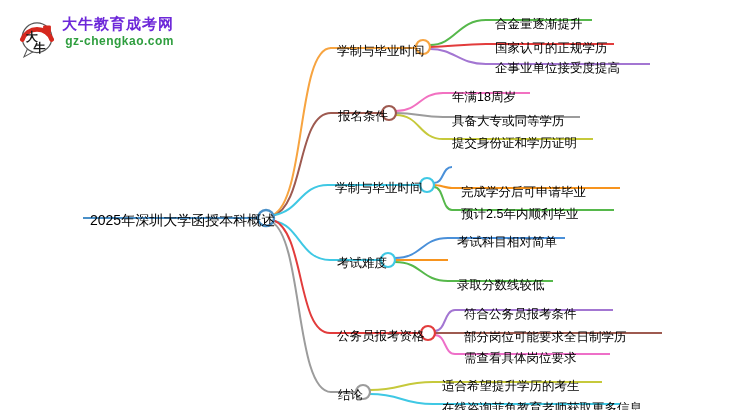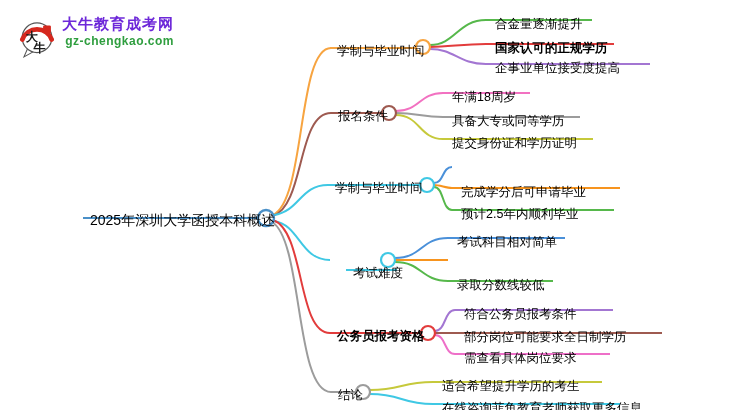--- a/index.html
+++ b/index.html
@@ -13,21 +13,21 @@
     border-bottom:2px solid #999;box-sizing:border-box;
     padding:16px 2px 3px 7px;
   }
   .node-center{font-size:14px;line-height:19px;height:24px;border-bottom-width:2.5px;}
   .node-branch{font-size:12.5px;line-height:17px;height:22px;}
   .node-child{font-size:12.5px;line-height:16px;height:21px;padding-left:9px;}
   .u-cblue{border-color:#4a90c8;}
   .u-orange{border-color:#f7a440;}
   .u-brown{border-color:#9e5a50;}
   .u-cyan{border-color:#3fc8e4;}
-  .u-red{border-color:#e23c3c;font-weight:bold;}
+  .u-red{border-color:#e23c3c;}
   .u-gray{border-color:#9c9c9c;}
   .u-green{border-color:#56b84b;}
   .u-purple{border-color:#a376d2;}
   .u-pink{border-color:#f271c1;}
   .u-olive{border-color:#c6c93b;}
   .u-blue{border-color:#4a90d9;}
   .u-orange2{border-color:#f7941e;}
   .u-magenta{border-color:#ee6fc8;}
   #logo{position:absolute;left:17px;top:14px;display:flex;align-items:flex-start;}
   #logo-text{margin-left:5px;}
@@ -118,21 +118,21 @@
 
   <div class="node node-branch u-brown" style="left:331px;top:92px;width:51px;">报名条件</div>
   <div class="node node-child u-pink" style="left:443px;top:73px;width:87px;">年满18周岁</div>
   <div class="node node-child u-gray" style="left:443px;top:97px;width:137px;">具备大专或同等学历</div>
   <div class="node node-child u-olive" style="left:443px;top:119px;width:150px;">提交身份证和学历证明</div>
 
   <div class="node node-branch u-cyan" style="left:328px;top:164px;width:92px;">学制与毕业时间</div>
   <div class="node node-child u-orange2" style="left:452px;top:168px;width:168px;">完成学分后可申请毕业</div>
   <div class="node node-child u-green" style="left:452px;top:190px;width:162px;">预计2.5年内顺利毕业</div>
 
-  <div class="node node-branch u-cyan" style="left:346px;top:239px;width:51px;margin-top:10px;">考试难度</div>
+  <div class="node node-branch u-cyan" style="left:330px;top:239px;width:51px;">考试难度</div>
   <div class="node node-child u-blue" style="left:448px;top:218px;width:117px;">考试科目相对简单</div>
   <div class="node node-child u-green" style="left:448px;top:261px;width:105px;">录取分数线较低</div>
 
   <div class="node node-branch u-red" style="left:330px;top:312px;width:91px;">公务员报考资格</div>
   <div class="node node-child u-purple" style="left:455px;top:290px;width:158px;">符合公务员报考条件</div>
   <div class="node node-child u-brown" style="left:455px;top:313px;width:207px;">部分岗位可能要求全日制学历</div>
   <div class="node node-child u-magenta" style="left:455px;top:334px;width:155px;">需查看具体岗位要求</div>
 
   <div class="node node-branch u-gray" style="left:331px;top:371px;width:25px;">结论</div>
   <div class="node node-child u-olive" style="left:433px;top:362px;width:169px;">适合希望提升学历的考生</div>

